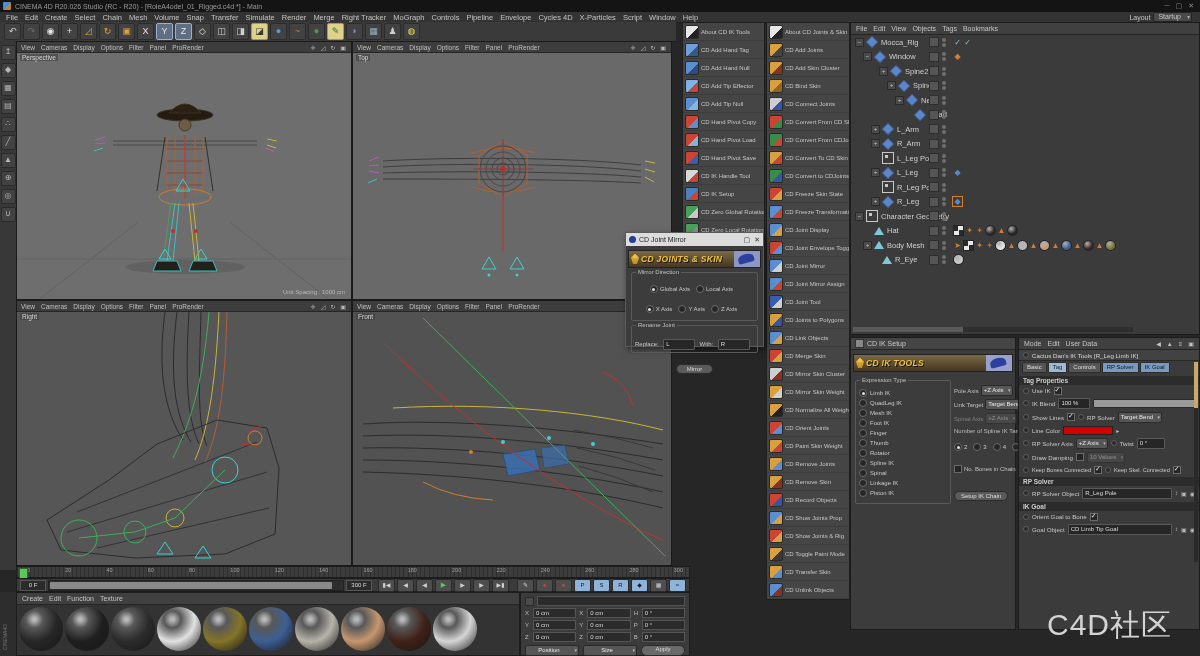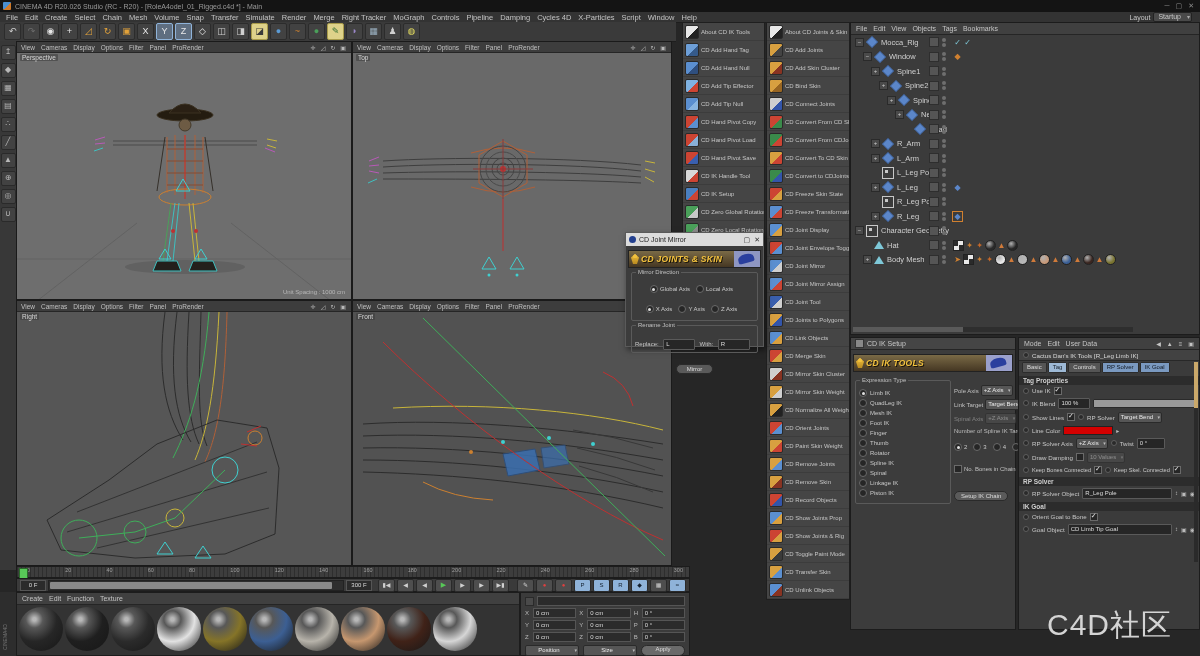--- a/index.html
+++ b/index.html
@@ -151,21 +151,21 @@
       <span class="mitem">Volume</span>
       <span class="mitem">Snap</span>
       <span class="mitem">Transfer</span>
       <span class="mitem">Simulate</span>
       <span class="mitem">Render</span>
       <span class="mitem">Merge</span>
       <span class="mitem">Right Tracker</span>
       <span class="mitem">MoGraph</span>
       <span class="mitem">Controls</span>
       <span class="mitem">Pipeline</span>
-      <span class="mitem">Damping</span>
+      <span class="mitem">Envelope</span>
       <span class="mitem">Cycles 4D</span>
       <span class="mitem">X-Particles</span>
       <span class="mitem">Script</span>
       <span class="mitem">Window</span>
       <span class="mitem">Help</span>
     </span>
   <span id="layout-box">
     <span>Layout</span>
     <span id="layout-select">Startup</span>
   </span>
@@ -637,32 +637,20 @@
         <span class="tsq"></span>
         <span class="tdots">
           <i></i>
           <i></i>
         </span>
         <span class="ttags">
           <span class="tag" style="color: rgb(208, 128, 48);">◆</span>
         </span>
       </div>
       <div class="trow">
-        <span style="flex: 0 0 auto; width: 20px;"></span>
-        <span class="texp">+</span>
-        <span class="tic ic-joint"></span>
-        <span class="tname">Spine1</span>
-        <span class="tsq"></span>
-        <span class="tdots">
-          <i></i>
-          <i></i>
-        </span>
-        <span class="ttags"></span>
-      </div>
-      <div class="trow">
         <span style="flex: 0 0 auto; width: 28px;"></span>
         <span class="texp">+</span>
         <span class="tic ic-joint"></span>
         <span class="tname">Spine2</span>
         <span class="tsq"></span>
         <span class="tdots">
           <i></i>
           <i></i>
         </span>
         <span class="ttags"></span>
@@ -700,33 +688,33 @@
         <span class="tdots">
           <i></i>
           <i></i>
         </span>
         <span class="ttags"></span>
       </div>
       <div class="trow">
         <span style="flex: 0 0 auto; width: 20px;"></span>
         <span class="texp">+</span>
         <span class="tic ic-joint"></span>
-        <span class="tname">R_Arm</span>
+        <span class="tname">L_Arm</span>
         <span class="tsq"></span>
         <span class="tdots">
           <i></i>
           <i></i>
         </span>
         <span class="ttags"></span>
       </div>
       <div class="trow">
         <span style="flex: 0 0 auto; width: 20px;"></span>
         <span class="texp">+</span>
         <span class="tic ic-joint"></span>
-        <span class="tname">L_Arm</span>
+        <span class="tname">R_Arm</span>
         <span class="tsq"></span>
         <span class="tdots">
           <i></i>
           <i></i>
         </span>
         <span class="ttags"></span>
       </div>
       <div class="trow">
         <span style="flex: 0 0 auto; width: 20px;"></span>
         <span class="texp" style="visibility: hidden;">+</span>
@@ -829,20 +817,34 @@
           <span class="tag" style="color: rgb(208, 122, 58);">▲</span>
           <span class="tag tag-sphere" style="background: radial-gradient(circle at 35% 30%, rgba(255, 255, 255, 0.6), rgb(184, 184, 184) 60%);"></span>
           <span class="tag" style="color: rgb(208, 122, 58);">▲</span>
           <span class="tag tag-sphere" style="background: radial-gradient(circle at 35% 30%, rgba(255, 255, 255, 0.6), rgb(199, 154, 122) 60%);"></span>
           <span class="tag" style="color: rgb(208, 122, 58);">▲</span>
           <span class="tag tag-sphere" style="background: radial-gradient(circle at 35% 30%, rgba(255, 255, 255, 0.6), rgb(58, 95, 150) 60%);"></span>
           <span class="tag" style="color: rgb(208, 122, 58);">▲</span>
           <span class="tag tag-sphere" style="background: radial-gradient(circle at 35% 30%, rgba(255, 255, 255, 0.6), rgb(58, 38, 32) 60%);"></span>
           <span class="tag" style="color: rgb(208, 122, 58);">▲</span>
           <span class="tag tag-sphere" style="background: radial-gradient(circle at 35% 30%, rgba(255, 255, 255, 0.6), rgb(122, 116, 48) 60%);"></span>
+        </span>
+      </div>
+      <div class="trow">
+        <span style="flex: 0 0 auto; width: 20px;"></span>
+        <span class="texp" style="visibility: hidden;">+</span>
+        <span class="tic ic-poly"></span>
+        <span class="tname">R_Eye</span>
+        <span class="tsq"></span>
+        <span class="tdots">
+          <i></i>
+          <i></i>
+        </span>
+        <span class="ttags">
+          <span class="tag tag-sphere" style="background: radial-gradient(circle at 35% 30%, rgba(255, 255, 255, 0.6), rgb(204, 204, 204) 60%);"></span>
         </span>
       </div>
     </div>
   <div style="position:absolute;left:2px;bottom:2px;width:280px;height:5px;background:#2e2e2e">
       <div style="width:110px;height:5px;background:#5a5a5a"></div>
     </div>
 </div>
 
 <div id="iksetup" class="abs">
   <div class="ptitle">

